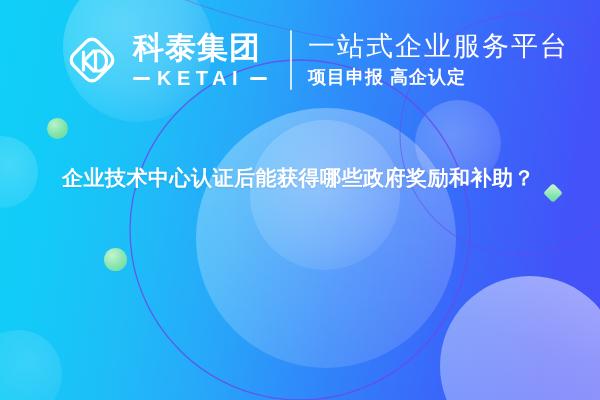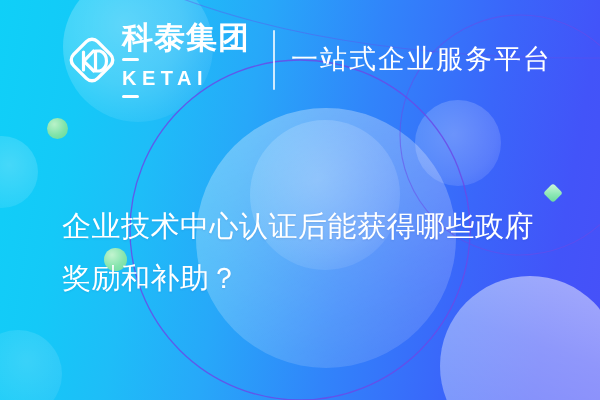--- a/index.html
+++ b/index.html
@@ -122,20 +122,21 @@
   
   #header {
     position:absolute; left:0; top:0;
     width:600px; height:120px;
     display:flex; align-items:center;
   }
 
   #brand {
     display:flex; align-items:center;
     margin-left:62px;
+    gap:11px;
   }
 
   
   #logo-mark {
     width:60px; height:60px;
     flex:0 0 60px;
     position:relative;
   }
   #logo-mark svg { display:block; }
 
@@ -144,23 +145,22 @@
   #brand-cn {
     color:#ffffff;
     font-size:31px;
     font-weight:bold;
     letter-spacing:1px;
     line-height:1.05;
     white-space:nowrap;
   }
 
   #brand-en-row {
-    display:flex; align-items:flex-start; gap:7px;
+    display:flex; align-items:center; gap:7px;
     margin-top:4px;
-    flex-direction:column;
   }
   .brand-dash {
     display:block; width:17px; height:3px;
     background:#ffffff; border-radius:2px;
   }
   #brand-en {
     color:#ffffff;
     font-size:20px;
     font-weight:bold;
     letter-spacing:5.5px;
@@ -199,27 +199,26 @@
   }
 
   
   #title-block {
     position:absolute;
     left:62px; top:152px;
     width:500px;
   }
   #article-title {
     color:#ffffff;
-    font-size:29px;
-    font-weight:normal;
+    font-size:21px;
+    font-weight:bold;
     line-height:52px;
     letter-spacing:.5px;
     text-shadow:0 1px 2px rgba(20,60,140,.13);
     word-break:break-all;
-    margin-top:48px;
   }
 </style>
 </head>
 <body>
 
 <div id="banner">
 
   <div class="deco" id="deco-logo-glow"></div>
   <div class="deco" id="deco-left-bubble"></div>
   <div class="deco" id="deco-center-circle"></div>
@@ -261,20 +260,21 @@
           <span id="brand-en">KETAI</span>
           <span class="brand-dash"></span>
         </div>
       </div>
     </div>
 
     <div id="header-divider"></div>
 
     <div id="header-slogan">
       <div id="slogan-main">一站式企业服务平台</div>
+      <div id="slogan-sub">项目申报 高企认定</div>
     </div>
 
   </div>
 
   <div id="title-block">
     <h1 id="article-title">企业技术中心认证后能获得哪些政府奖励和补助？</h1>
   </div>
 
 </div>
 

